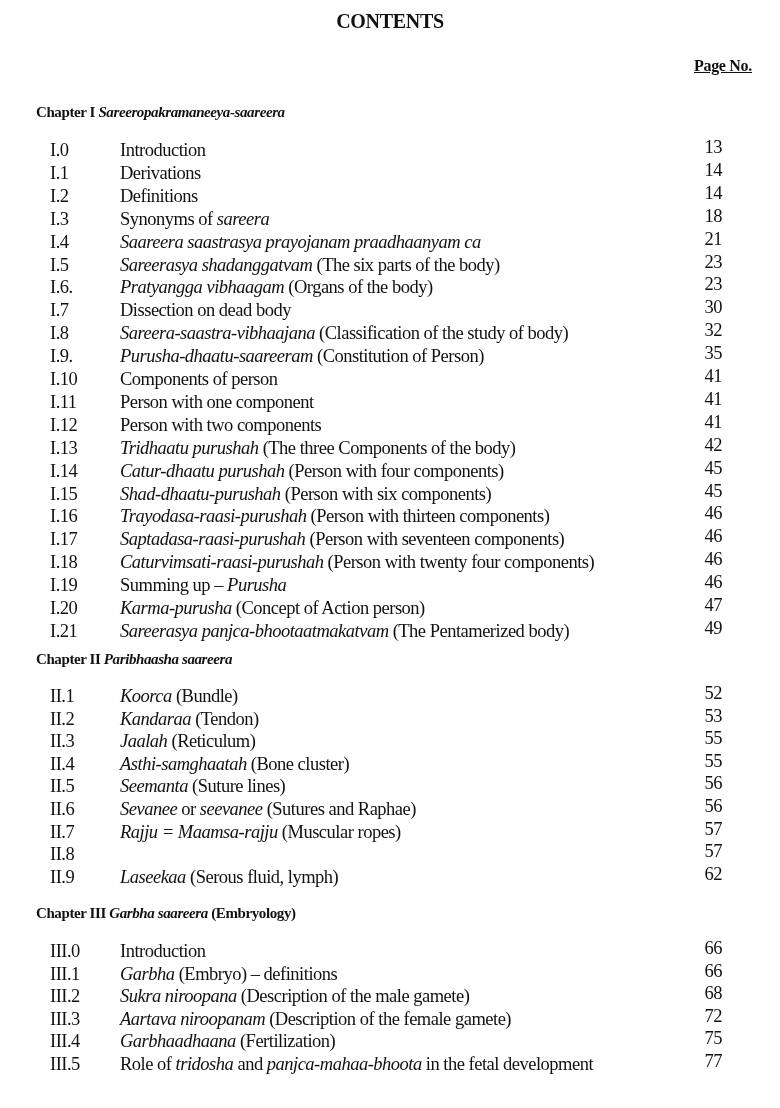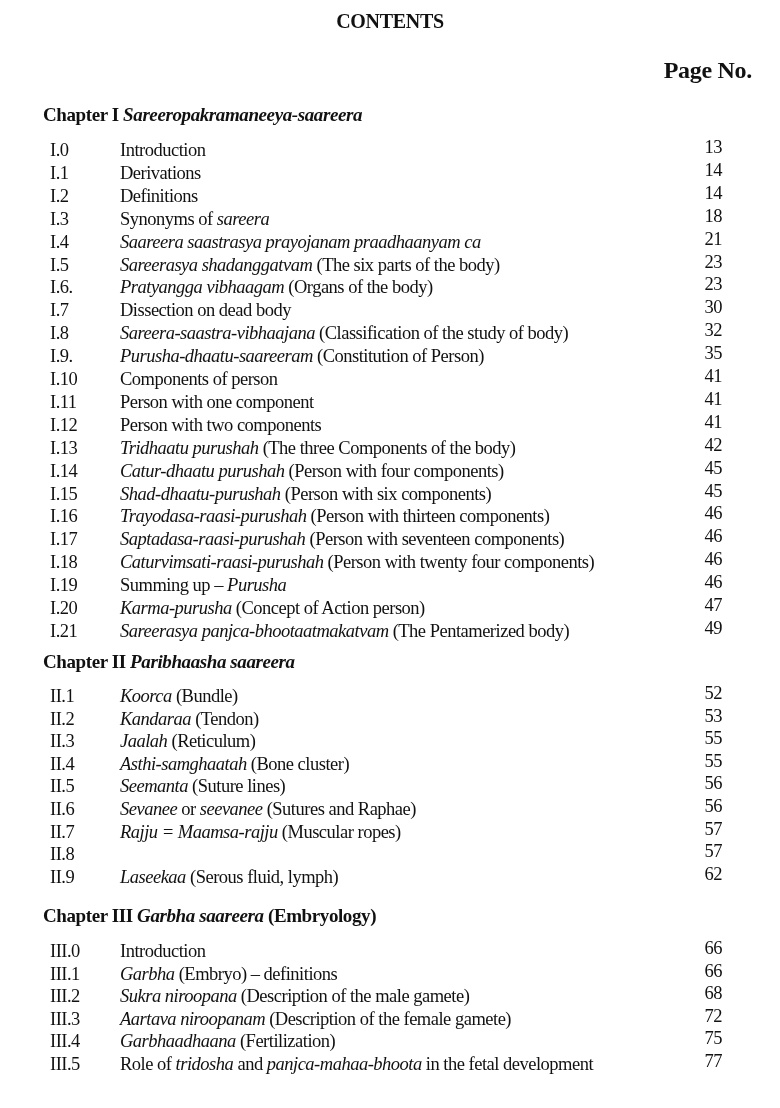--- a/index.html
+++ b/index.html
@@ -8,25 +8,25 @@
       font-family: "Liberation Serif", "DejaVu Serif", serif;
       color: #111111;
     }
     .page { position: absolute; left: 0; top: 0; width: 780px; height: 959px; }
     .title {
       position: absolute; top: 10px; left: 0; width: 780px; text-align: center;
       font-weight: bold; font-size: 20px; letter-spacing: -0.3px;
     }
     .pageno-head {
       position: absolute; top: 57px; right: 28px;
-      font-weight: bold; font-size: 24px; letter-spacing: -0.3px;
+      font-weight: bold; font-size: 16px; letter-spacing: -0.3px; text-decoration: underline;
     }
     .chapter {
-      position: absolute; left: 43px;
-      font-weight: bold; font-size: 19px; letter-spacing: -0.4px;
+      position: absolute; left: 36px;
+      font-weight: bold; font-size: 15px; letter-spacing: -0.4px;
     }
     .chapter .it { font-style: italic; }
     .row {
       position: absolute; left: 50px; width: 672px; height: 22px;
       font-size: 18.5px; letter-spacing: -0.5px; line-height: 22px;
     }
     .row .num { position: absolute; left: 0; }
     .row .text { position: absolute; left: 70px; white-space: nowrap; }
     .row .pg { position: absolute; right: 0; top: -3px; }
     .it { font-style: italic; }

